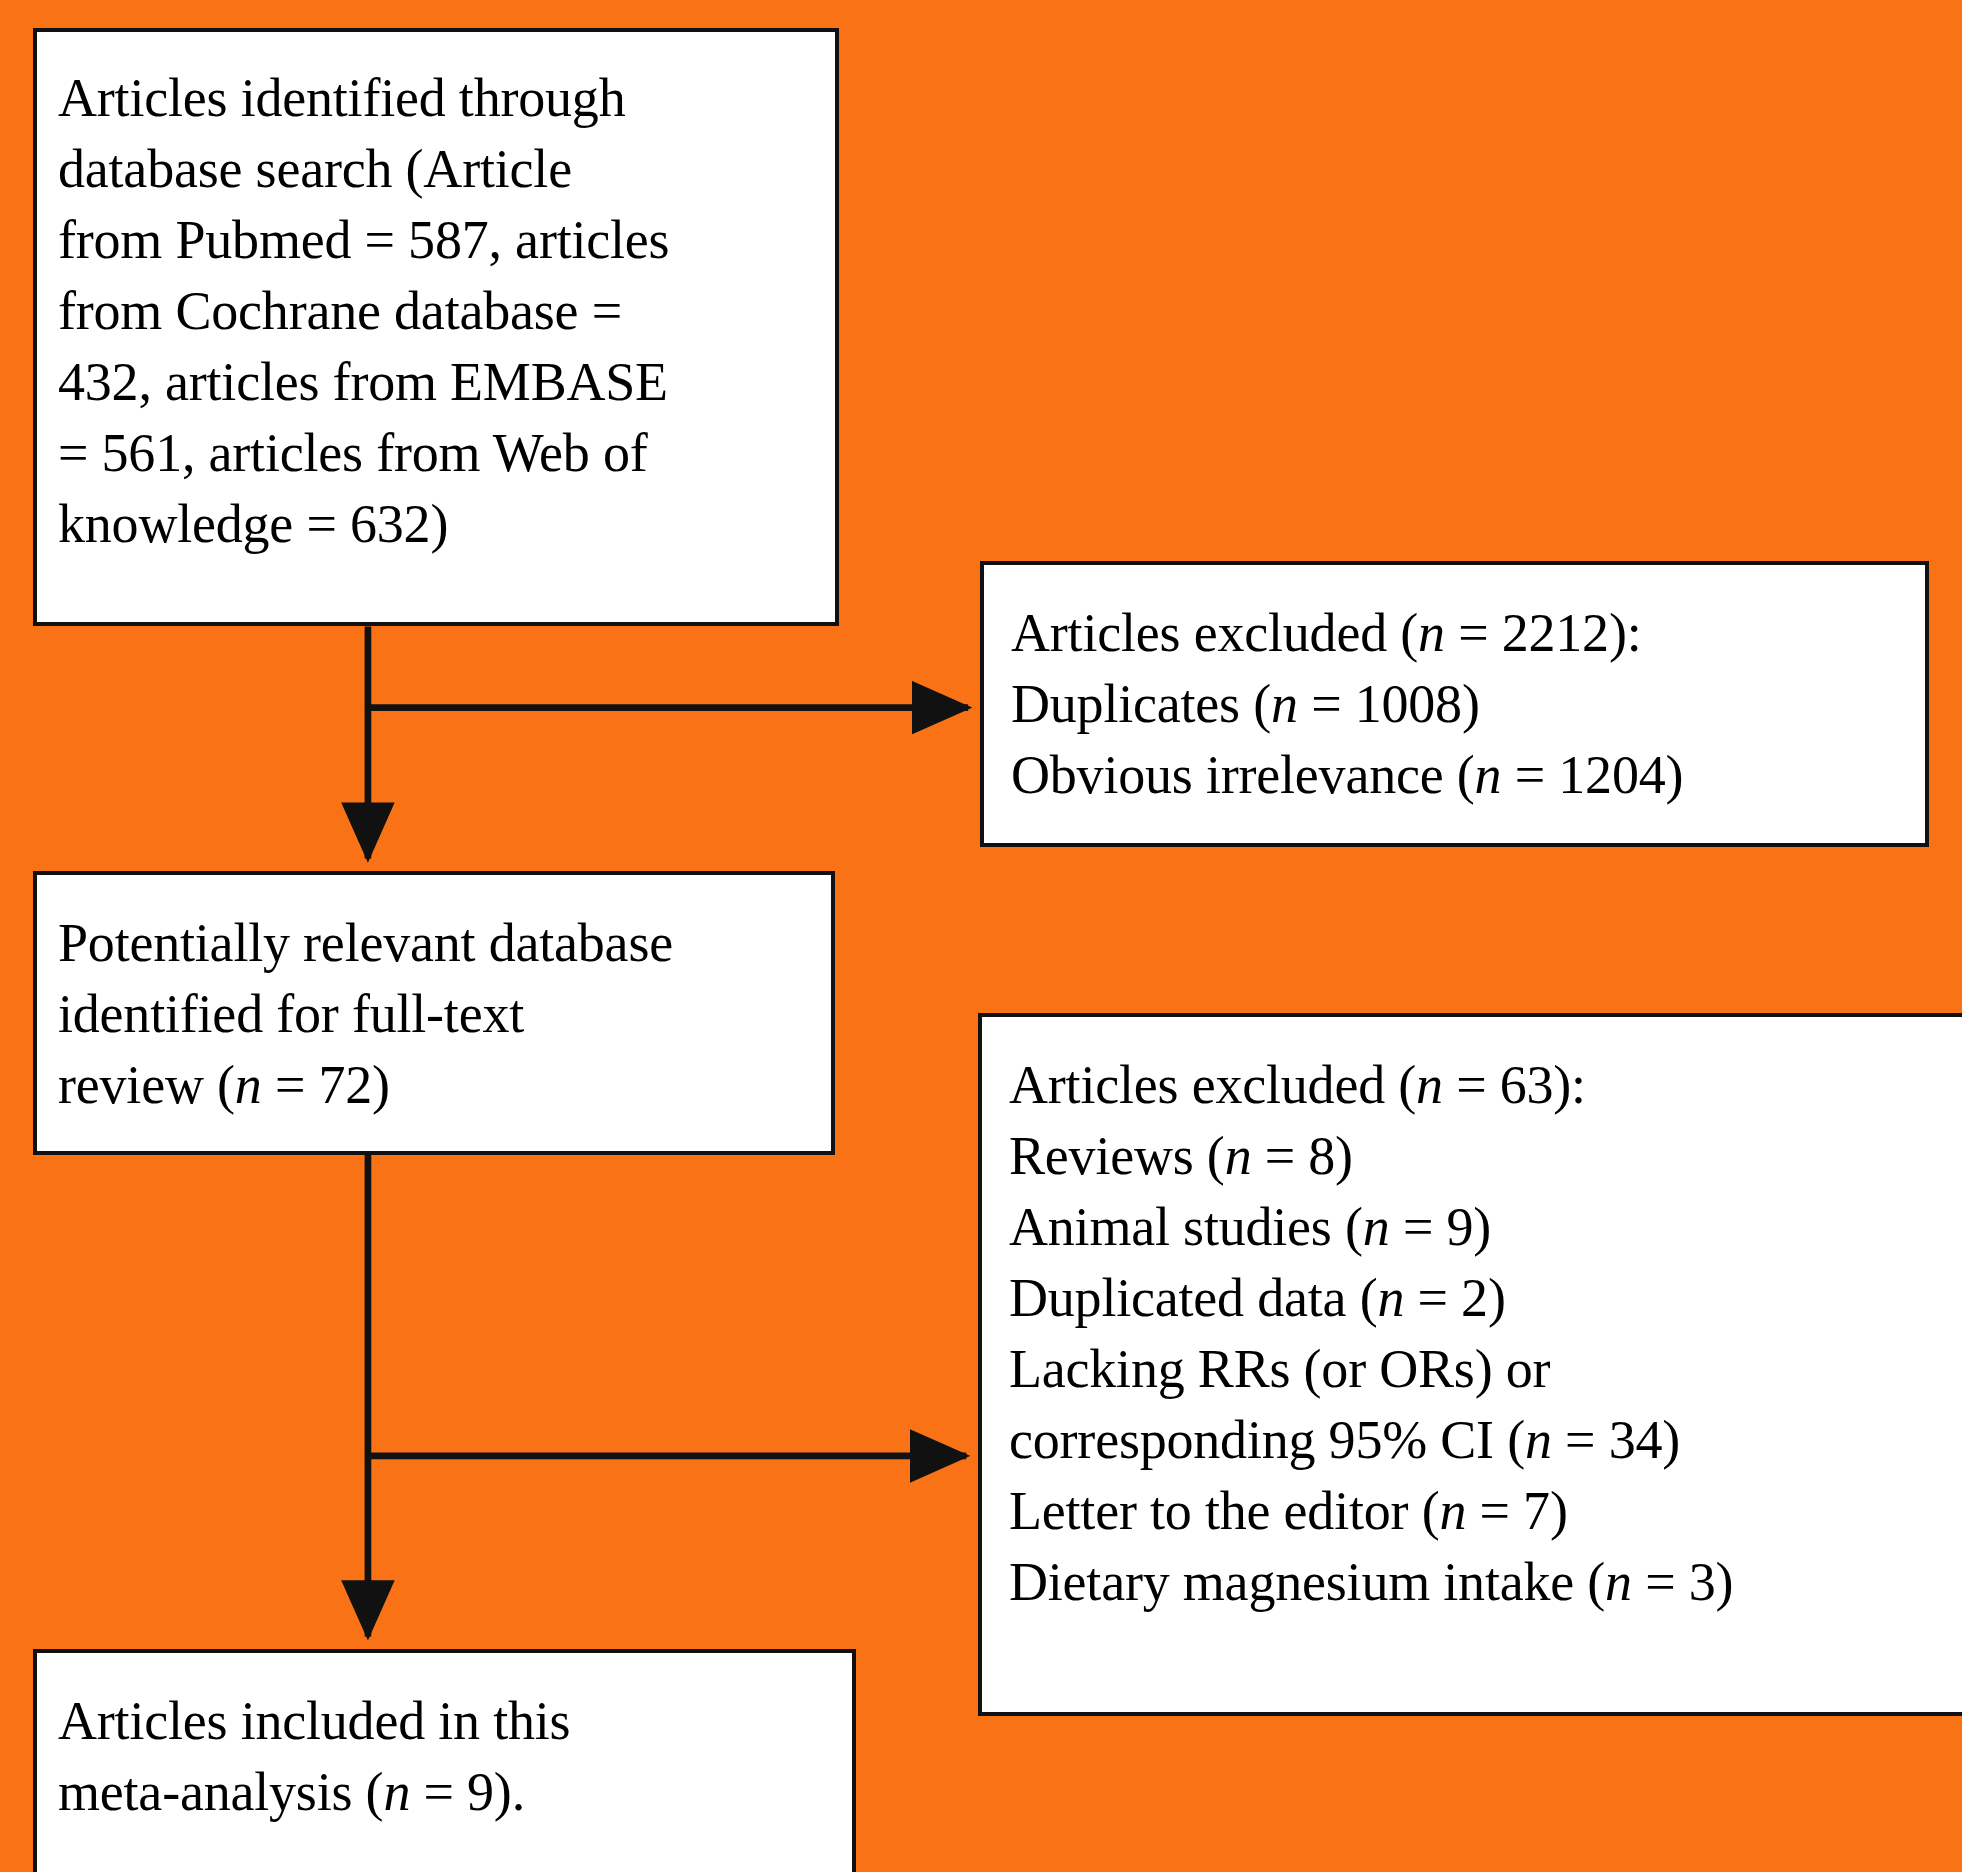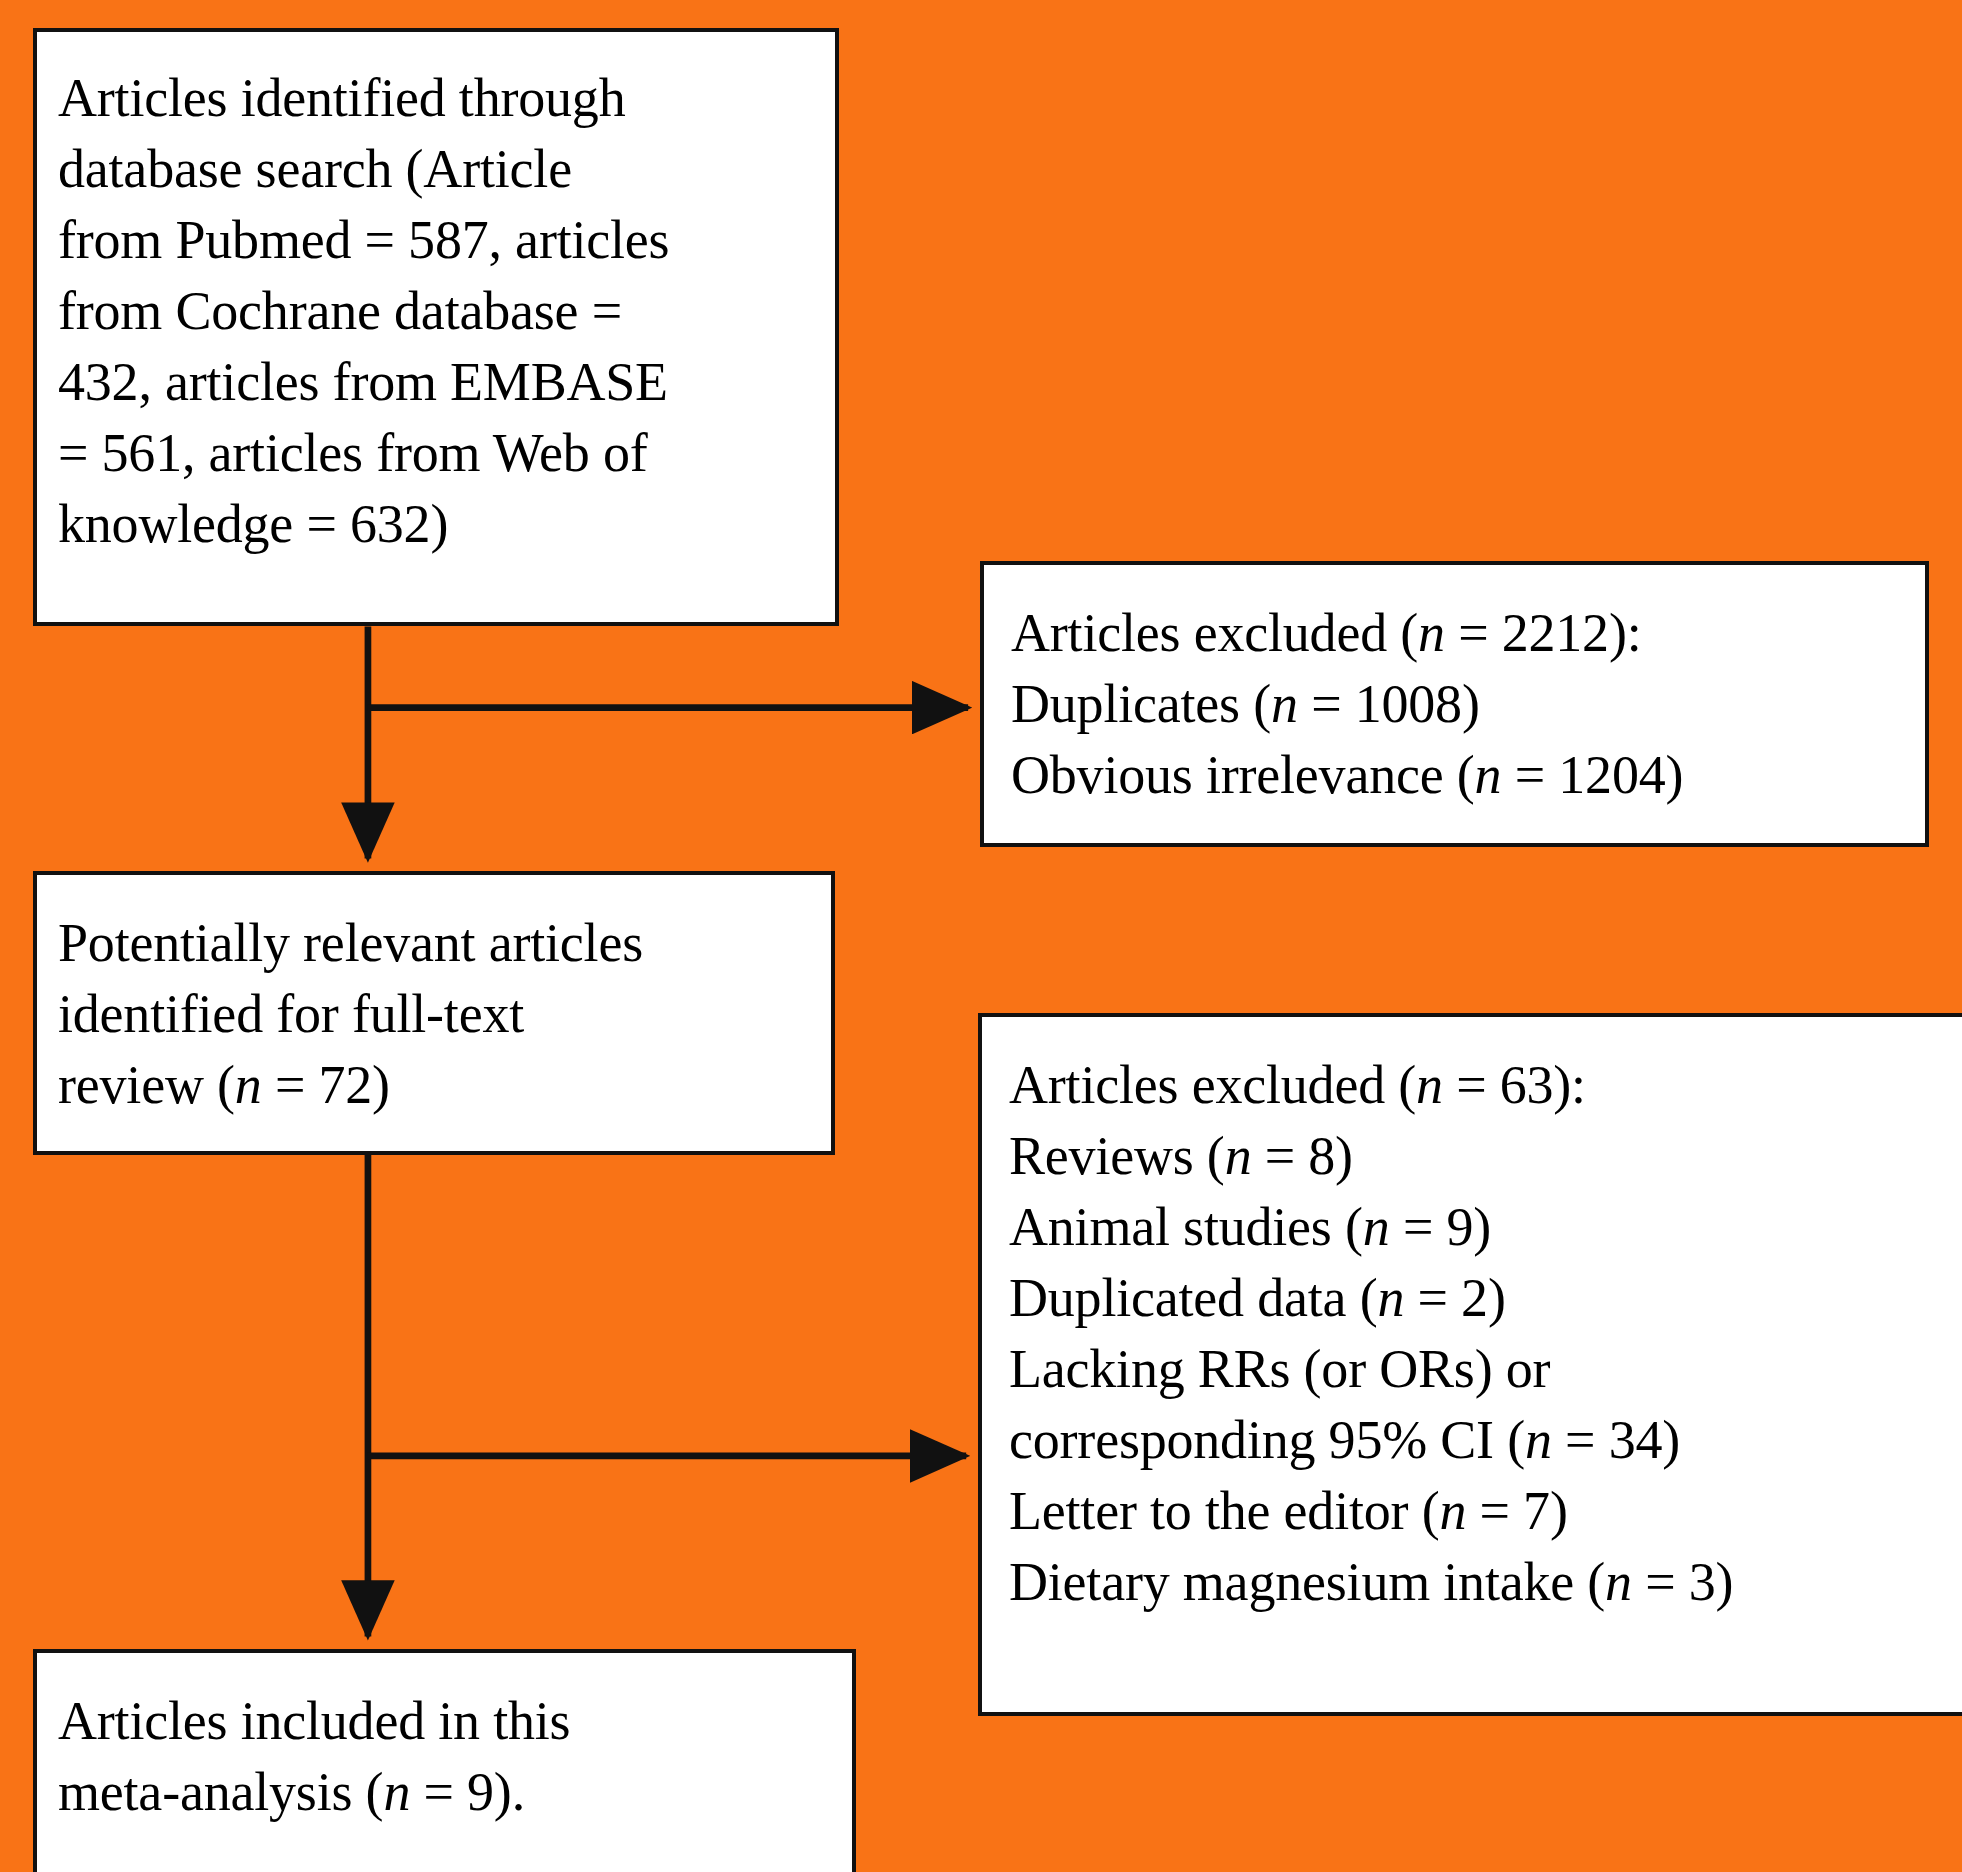--- a/index.html
+++ b/index.html
@@ -95,21 +95,21 @@
 <span>knowledge = 632)</span></div>
   </div>
 
   <div class="box" id="box-excluded-first">
     <div class="box-text">Articles excluded (<span class="ital">n</span> = 2212):
 Duplicates (<span class="ital">n</span> = 1008)
 Obvious irrelevance (<span class="ital">n</span> = 1204)</div>
   </div>
 
   <div class="box" id="box-potentially-relevant">
-    <div class="box-text"><span>Potentially relevant articles</span>
+    <div class="box-text"><span>Potentially relevant database</span>
 <span>identified for full-text</span>
 review (<span class="ital">n</span> = 72)</div>
   </div>
 
   <div class="box" id="box-excluded-second">
     <div class="box-text">Articles excluded (<span class="ital">n</span> = 63):
 Reviews (<span class="ital">n</span> = 8)
 Animal studies (<span class="ital">n</span> = 9)
 Duplicated data (<span class="ital">n</span> = 2)
 Lacking RRs (or ORs) or

